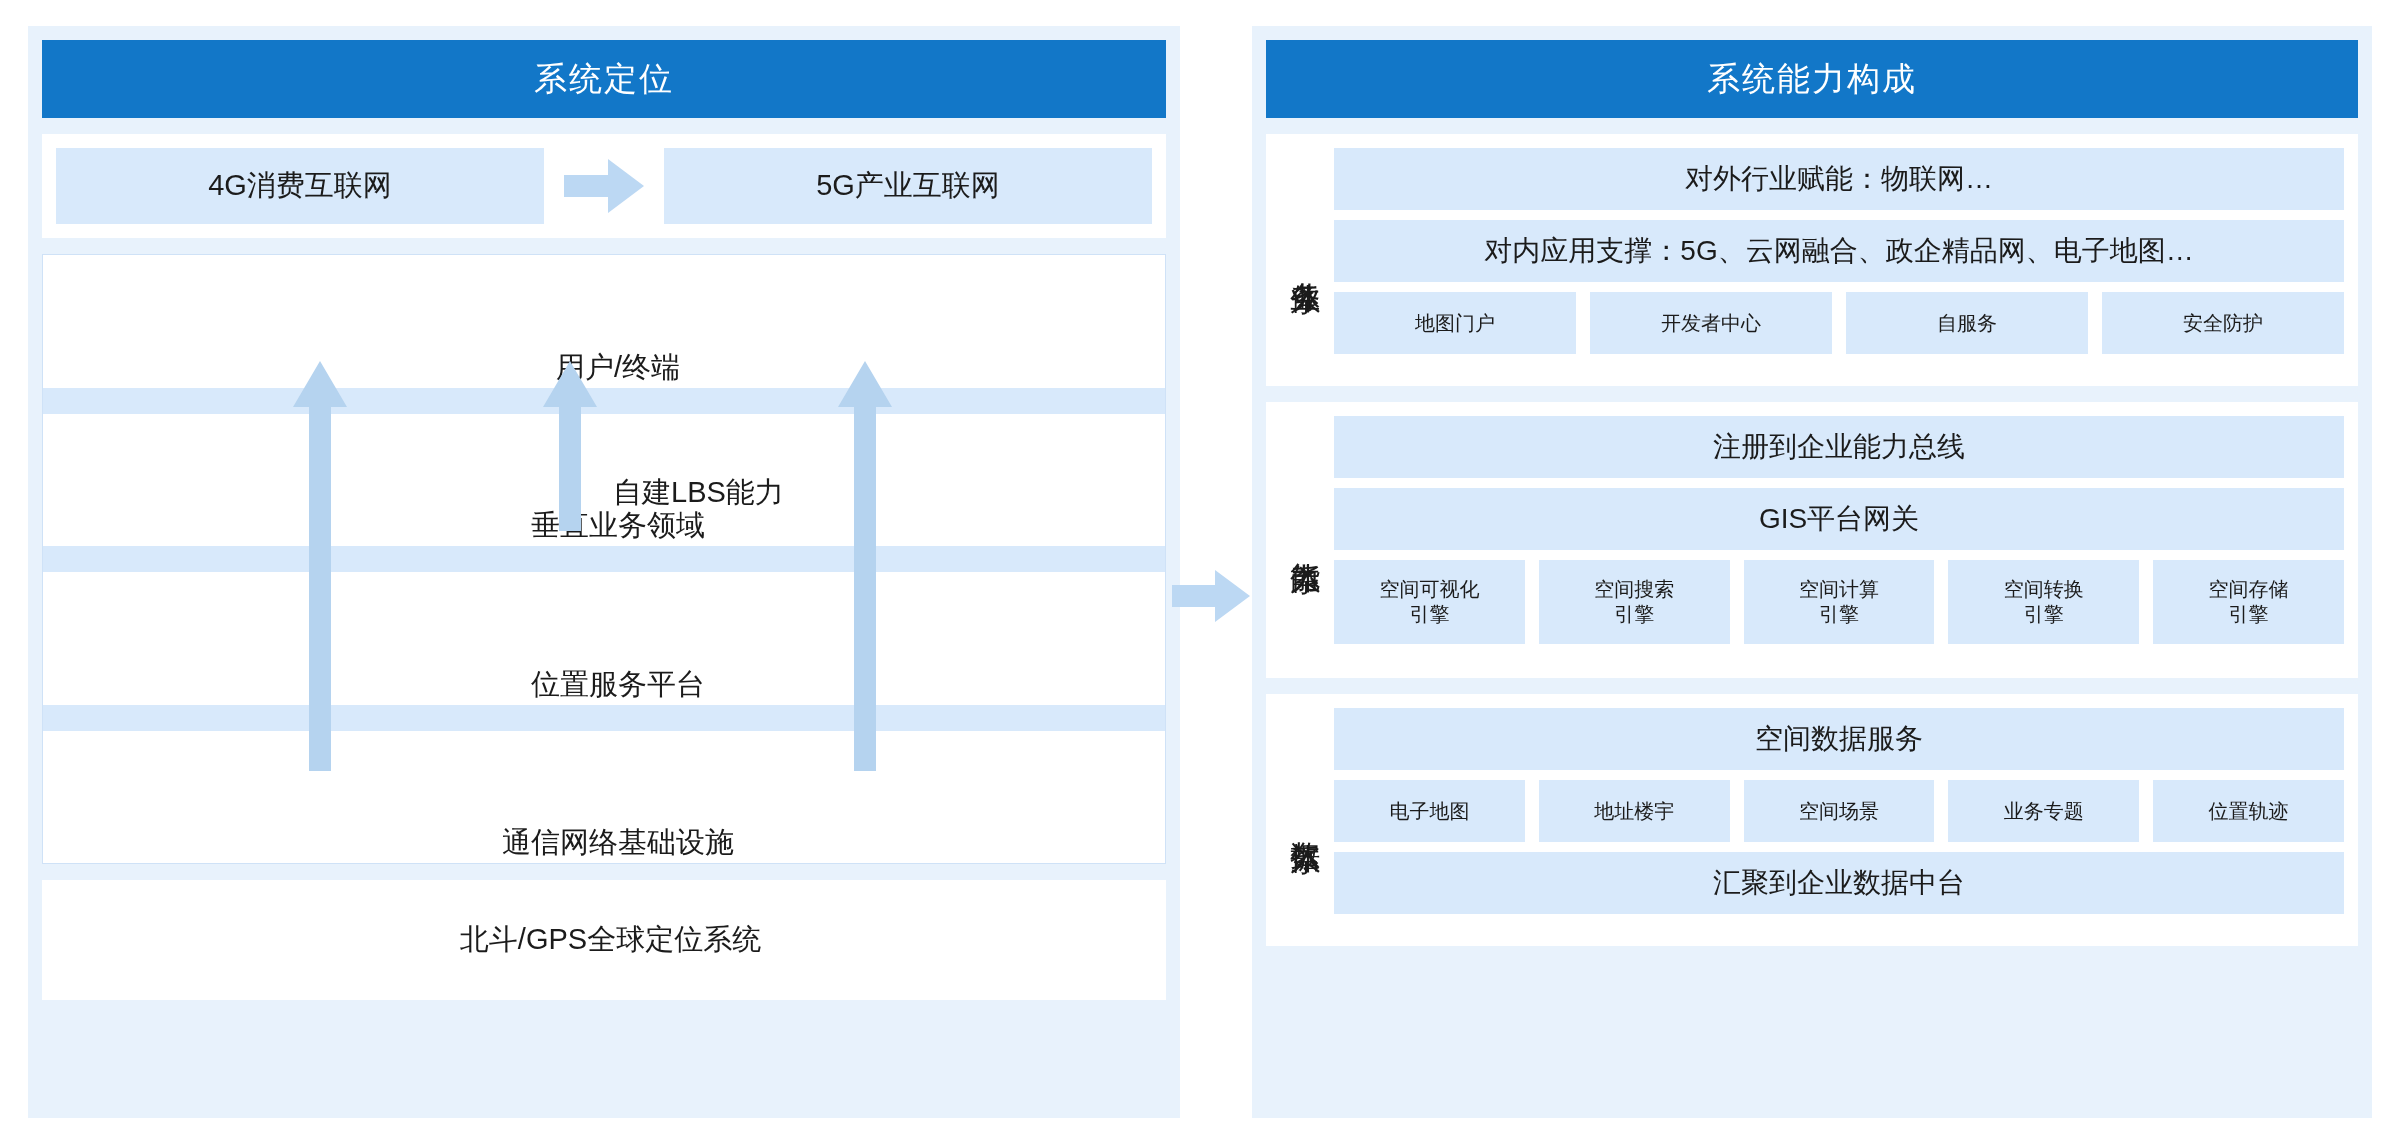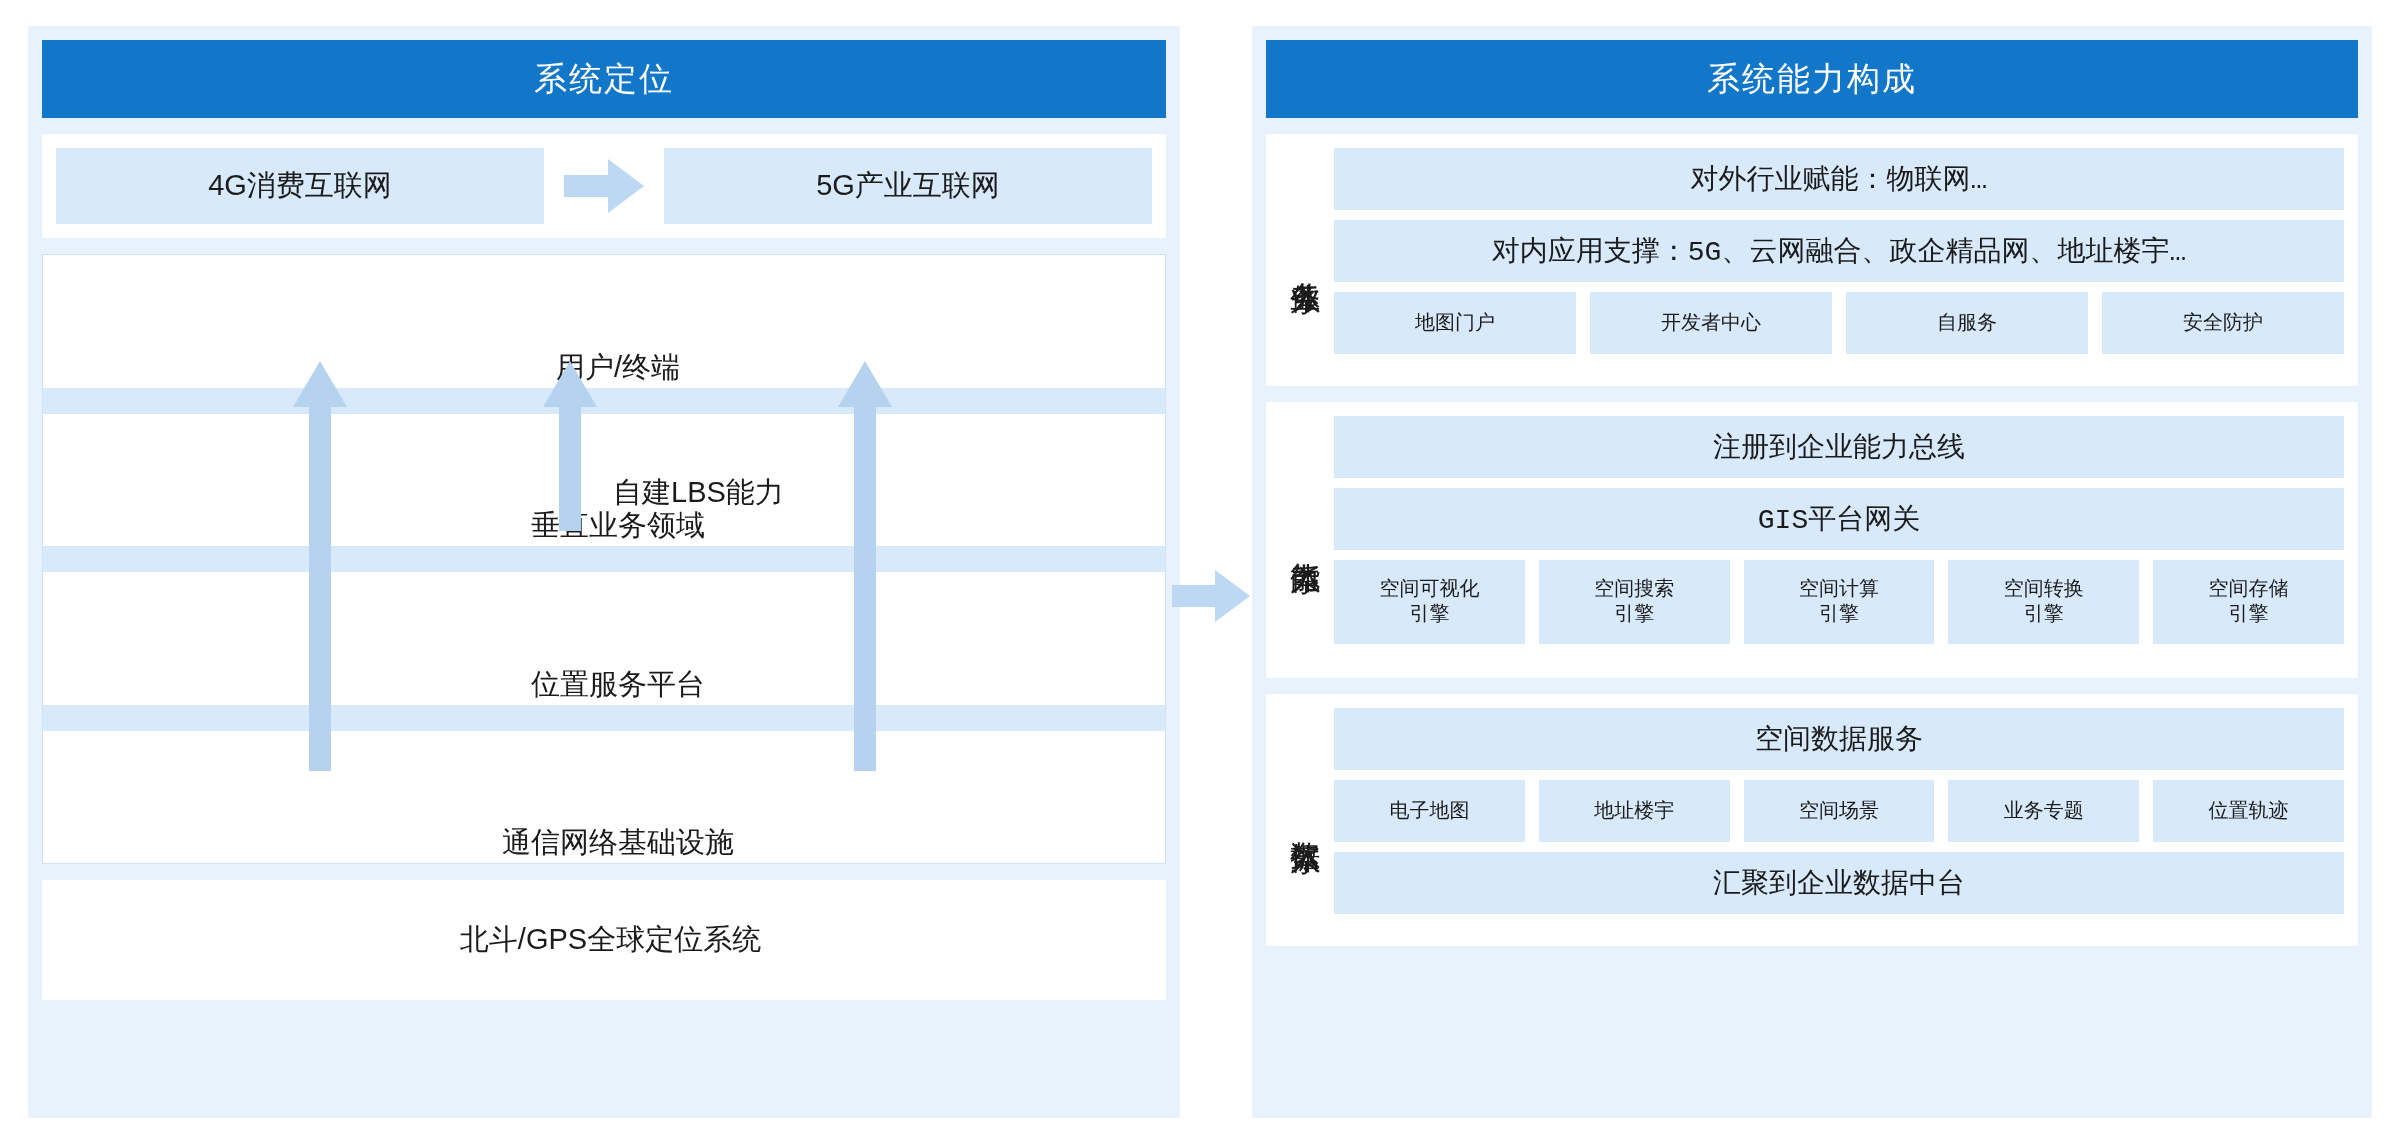--- a/index.html
+++ b/index.html
@@ -64,21 +64,21 @@
   
   .sect{
     background:#ffffff;margin:16px 14px 0 14px;box-sizing:border-box;
     display:flex;align-items:stretch;padding:14px 14px 14px 10px;
   }
   .sect-label{
     flex:0 0 58px;display:flex;align-items:center;justify-content:center;
     font-size:30px;line-height:1.08;letter-spacing:1px;color:#1b1b1b;
     writing-mode:vertical-rl;text-orientation:upright;
   }
-  .sect-body{flex:1 1 auto;display:flex;flex-direction:column;gap:10px;font-family:Liberation Mono, monospace;}
+  .sect-body{flex:1 1 auto;display:flex;flex-direction:column;gap:10px;}
   .wide-row{
     background:#d8e9fb;height:62px;
     display:flex;align-items:center;justify-content:center;
     font-size:28px;color:#1b1b1b;text-align:center;
   }
   .chip-row{display:flex;gap:14px;}
   .chip{
     flex:1 1 0;background:#d8e9fb;min-height:62px;
     display:flex;align-items:center;justify-content:center;
     font-size:20px;color:#1b1b1b;text-align:center;line-height:1.25;padding:6px 2px;
@@ -158,21 +158,21 @@
   </div>
 
   <div class="panel" id="panel-right">
 
     <div class="panel-header">系统能力构成</div>
 
     <div class="sect" style="height:252px;">
       <div class="sect-label">业务体系</div>
       <div class="sect-body">
         <div class="wide-row">对外行业赋能：物联网…</div>
-        <div class="wide-row">对内应用支撑：5G、云网融合、政企精品网、地址楼宇…</div>
+        <div class="wide-row">对内应用支撑：5G、云网融合、政企精品网、电子地图…</div>
         <div class="chip-row">
           <div class="chip">地图门户</div>
           <div class="chip">开发者中心</div>
           <div class="chip">自服务</div>
           <div class="chip">安全防护</div>
         </div>
       </div>
     </div>
 
     <div class="sect" style="height:276px;">

